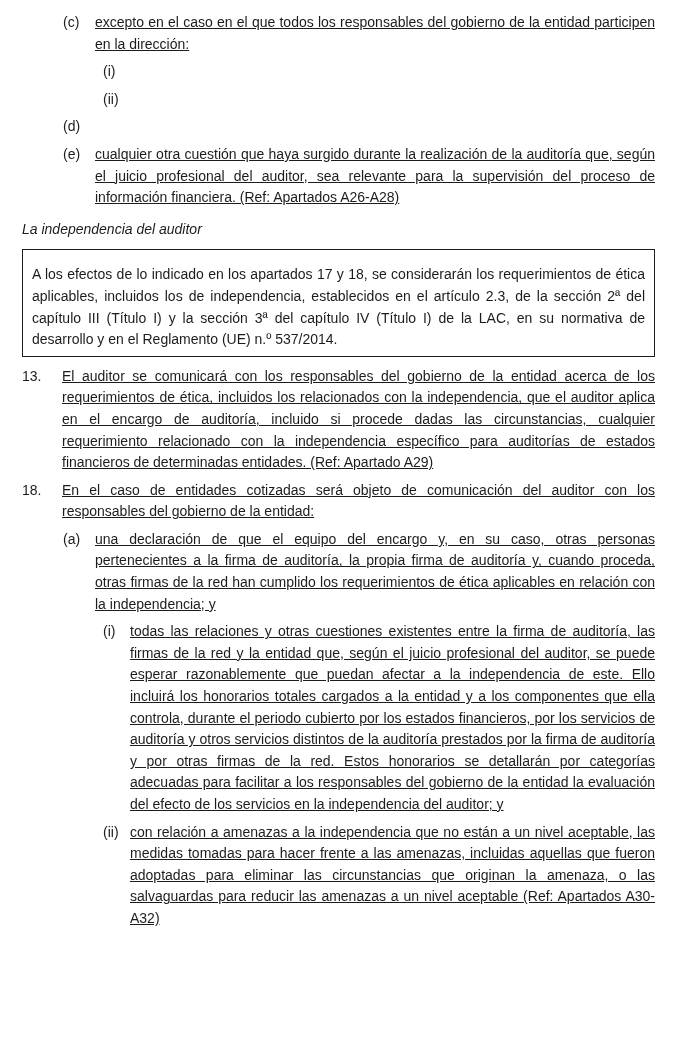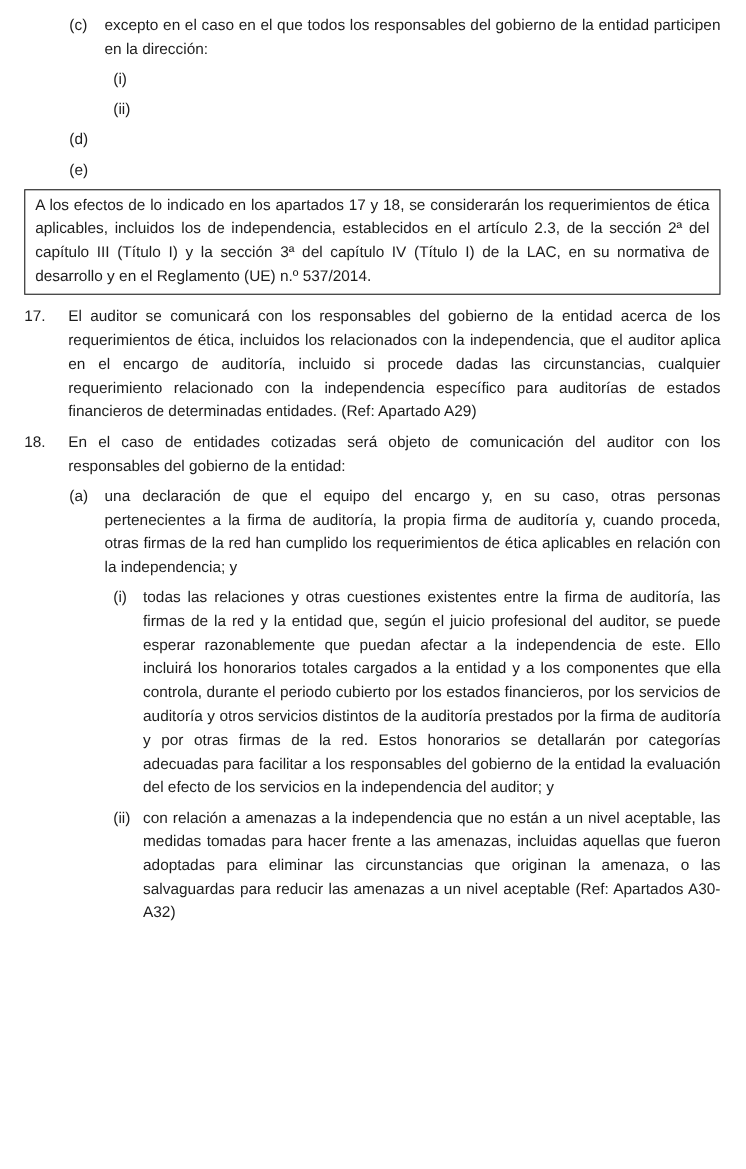--- a/index.html
+++ b/index.html
@@ -27,37 +27,38 @@
   }
   .row .marker {
     flex: none;
     white-space: nowrap;
   }
   .row .txt {
     flex: 1 1 auto;
     margin: 0;
     text-align: justify;
     text-justify: inter-word;
+    text-decoration: underline;
   }
   
   .l0 .marker { width: 40px; }
   
   .l1 { padding-left: 41px; }
   .l1 .marker { width: 32px; }
   
   .l2 { padding-left: 81px; }
   .l2 .marker { width: 27px; }
 
   .section-heading {
     font-style: italic;
     margin: 10px 0 9px 0;
   }
   .note-box {
     border: 1.5px solid #1d1d1d;
-    padding: 3px 9px 5px 9px;
+    padding: 14px 9px 5px 9px;
     margin: 0 0 9px 0;
     text-align: justify;
     text-justify: inter-word;
   }
 </style>
 </head>
 <body>
 
 <div class="page">
 
@@ -73,27 +74,29 @@
   <div class="row l2">
     <span class="marker">(ii)</span>
   </div>
 
   <div class="row l1">
     <span class="marker">(d)</span>
   </div>
 
   <div class="row l1">
     <span class="marker">(e)</span>
+    <p class="txt">cualquier otra cuestión que haya surgido durante la realización de la auditoría que, según el juicio profesional del auditor, sea relevante para la supervisión del proceso de información financiera. (Ref: Apartados A26-A28)</p>
   </div>
 
+  <div class="section-heading">La independencia del auditor</div>
 
   <div class="note-box">A los efectos de lo indicado en los apartados 17 y 18, se considerarán los requerimientos de ética aplicables, incluidos los de independencia, establecidos en el artículo 2.3, de la sección 2ª del capítulo III (Título I) y la sección 3ª del capítulo IV (Título I) de la LAC, en su normativa de desarrollo y en el Reglamento (UE) n.º 537/2014.</div>
 
   <div class="row l0">
-    <span class="marker">17.</span>
+    <span class="marker">13.</span>
     <p class="txt">El auditor se comunicará con los responsables del gobierno de la entidad acerca de los requerimientos de ética, incluidos los relacionados con la independencia, que el auditor aplica en el encargo de auditoría, incluido si procede dadas las circunstancias, cualquier requerimiento relacionado con la independencia específico para auditorías de estados financieros de determinadas entidades. (Ref: Apartado A29)</p>
   </div>
 
   <div class="row l0">
     <span class="marker">18.</span>
     <p class="txt">En el caso de entidades cotizadas será objeto de comunicación del auditor con los responsables del gobierno de la entidad:</p>
   </div>
 
   <div class="row l1">
     <span class="marker">(a)</span>

